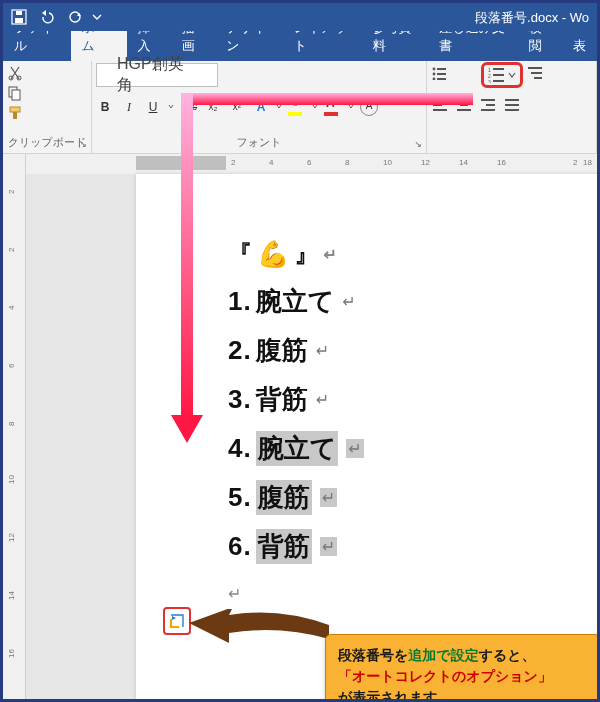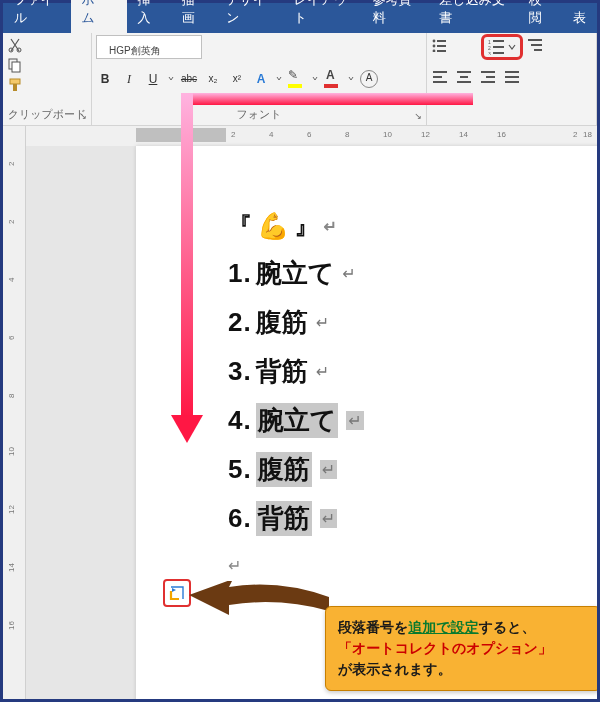--- a/index.html
+++ b/index.html
@@ -152,23 +152,23 @@
     display: flex;
     align-items: center;
     gap: 4px;
     height: 24px;
   }
   .font-combo {
     height: 22px;
     border: 1px solid #c0c0c0;
     background: #fff;
     display: flex;
-    align-items: flex-end;
-    padding: 0 12px;
-    font-size: 10px;
+    align-items: center;
+    padding: 0 20px;
+    font-size: 16px;
     width: 80px;
   }
   .font-second {
     display: flex;
     align-items: center;
     gap: 6px;
     height: 24px;
     margin-top: 8px;
   }
   .fbtn {
@@ -349,21 +349,21 @@
     border: 1px solid #c77f00;
     border-radius: 6px;
     padding: 10px 12px;
     font-size: 14px;
     font-weight: 700;
     line-height: 1.5;
     color: #1a1a1a;
     box-shadow: 0 2px 4px rgba(0,0,0,.2);
     z-index: 30;
   }
-  .callout .green { color: #0a7a2f; text-decoration: underline; }
+  .callout .green { color: #0a7a2f; }
   .callout .red { color: #cc0000; }
   
   .brown-point {
     position: absolute;
     left: 186px;
     top: 455px;
     width: 140px;
     height: 32px;
     z-index: 25;
   }
@@ -381,20 +381,47 @@
     width: 90px;
     height: 14px;
     background: #bfbfbf;
   }
 </style>
 </head>
 <body>
 
 <div class="window">
 
+  <div class="qat">
+    <div class="qat-btn">
+      <svg width="16" height="16" viewBox="0 0 16 16">
+          <rect x="1" y="1" width="14" height="14" fill="none" stroke="#fff" stroke-width="1.2"></rect>
+          <rect x="4" y="9" width="8" height="5" fill="#fff"></rect>
+          <rect x="5" y="2" width="6" height="4" fill="#fff"></rect>
+        </svg>
+    </div>
+    <div class="qat-btn">
+      <svg width="16" height="16" viewBox="0 0 16 16">
+          <path d="M10 4 A5 5 0 1 1 4 8" fill="none" stroke="#fff" stroke-width="1.4"></path>
+          <path d="M7 1 L3 4 L7 7 Z" fill="#fff"></path>
+        </svg>
+    </div>
+    <div class="qat-btn">
+      <svg width="16" height="16" viewBox="0 0 16 16">
+          <circle cx="8" cy="8" r="5" fill="none" stroke="#fff" stroke-width="1.4"></circle>
+          <path d="M12 4 L14 7 L10 7 Z" fill="#fff"></path>
+        </svg>
+    </div>
+    <div class="qat-btn" style="width:12px;">
+      <svg width="10" height="10" viewBox="0 0 10 10">
+          <path d="M1 3 L5 7 L9 3" fill="none" stroke="#fff" stroke-width="1.4"></path>
+        </svg>
+    </div>
+    <div class="doc-title">段落番号.docx - Wo</div>
+  </div>
 
   <div class="tabs">
     <div class="tab">ファイル</div>
     <div class="tab active">ホーム</div>
     <div class="tab">挿入</div>
     <div class="tab">描画</div>
     <div class="tab">デザイン</div>
     <div class="tab">レイアウト</div>
     <div class="tab">参考資料</div>
     <div class="tab">差し込み文書</div>

